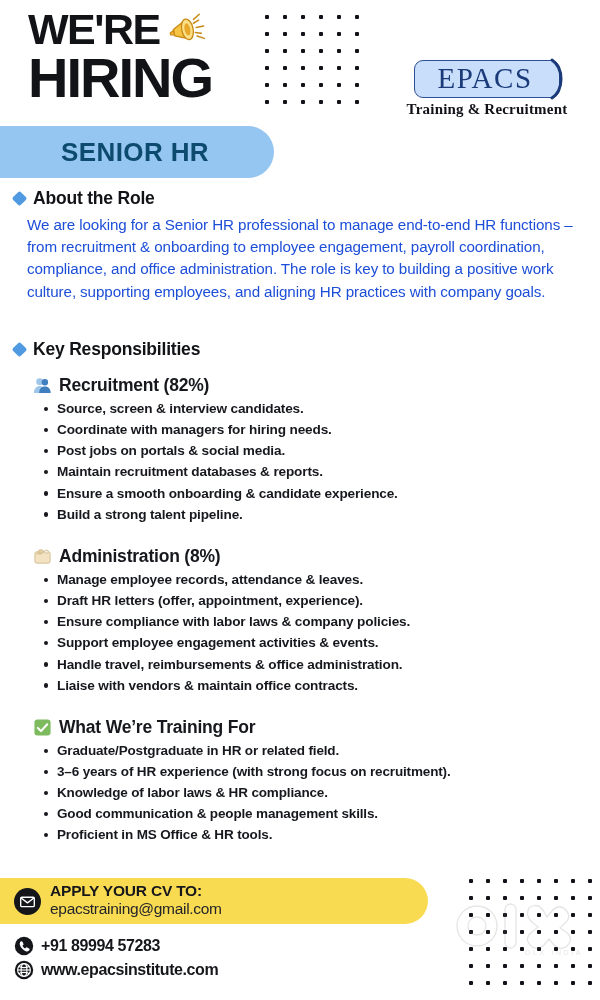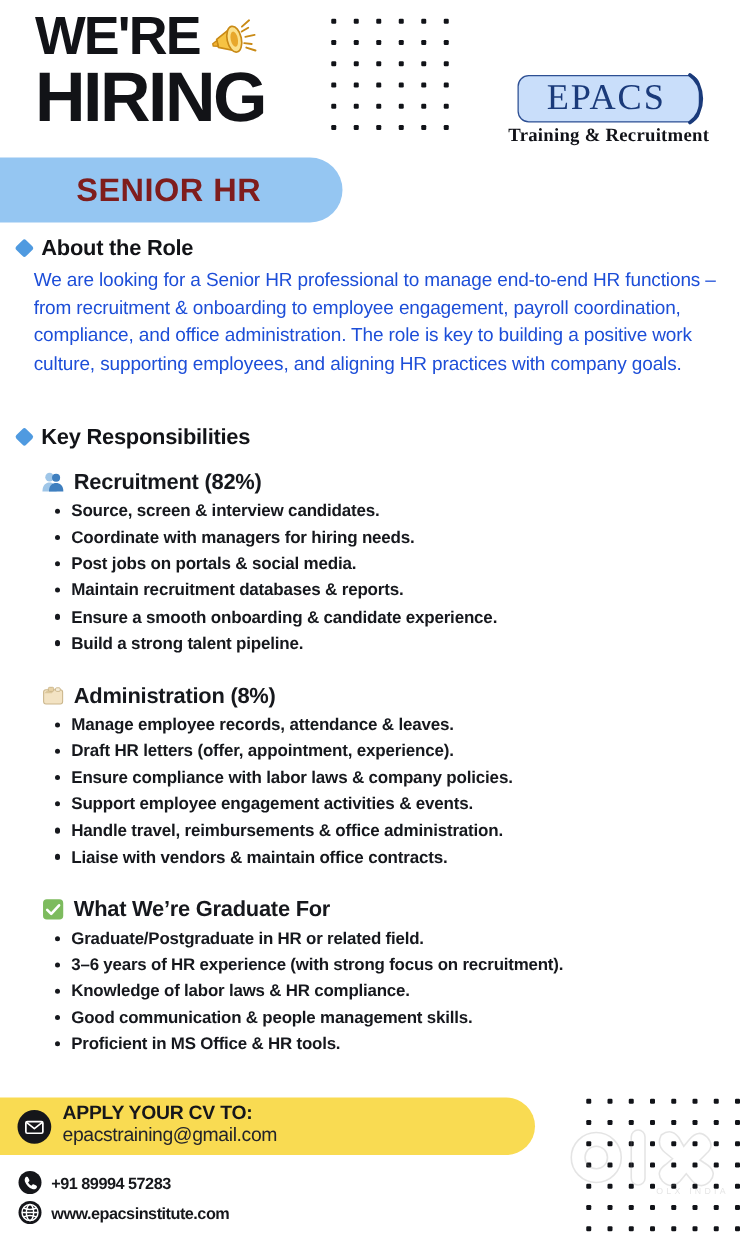--- a/index.html
+++ b/index.html
@@ -68,21 +68,21 @@
 
   
   .headline {
     position: absolute;
     left: 28px;
     top: 8px;
     width: 330px;
   }
   .headline .line1 {
     display: flex;
-    align-items: flex-end;
+    align-items: center;
     gap: 6px;
   }
   .we-are {
     font-size: 43px;
     font-weight: 900;
     letter-spacing: -1.5px;
     line-height: 1;
     color: #121317;
   }
   .megaphone { width: 46px; height: 38px; display: block; }
@@ -146,21 +146,21 @@
     border-radius: 26px;
     display: flex;
     align-items: center;
     justify-content: center;
     padding-left: 20px;
   }
   .role-badge span {
     font-size: 26px;
     font-weight: 800;
     letter-spacing: 0.4px;
-    color: #7f1d1d;
+    color: #0c4a6e;
   }
 
   
   .sec-head {
     position: absolute;
     display: flex;
     align-items: center;
     gap: 8px;
   }
   .diamond {
@@ -271,21 +271,21 @@
   .contact-row {
     position: absolute;
     left: 14px;
     display: flex;
     align-items: center;
     gap: 7px;
   }
   #contact-phone { top: 936px; }
   #contact-web { top: 960px; }
   .contact-row .c-text {
-    font-size: 13px;
+    font-size: 16px;
     font-weight: 800;
     color: #16171b;
     letter-spacing: -0.4px;
   }
   .c-icon { width: 20px; height: 20px; flex: 0 0 auto; display: block; }
 </style>
 </head>
 <body>
 
 <div class="poster">
@@ -415,21 +415,21 @@
       <li>Liaise with vendors &amp; maintain office contracts.</li>
     </ul>
   </div>
 
   <div class="group looking" style="top:717px;">
     <div class="group-head">
       <svg class="group-icon" viewBox="0 0 20 20">
         <rect x="1.5" y="1.5" width="17" height="17" rx="3.2" fill="#7dbb5e"></rect>
         <path d="M5 10.4 L8.4 13.8 L15 6.6" fill="none" stroke="#ffffff" stroke-width="2.2" stroke-linecap="round" stroke-linejoin="round"></path>
       </svg>
-      <div class="g-title">What We’re Graduate For</div>
+      <div class="g-title">What We’re Training For</div>
     </div>
     <ul>
       <li>Graduate/Postgraduate in HR or related field.</li>
       <li>3–6 years of HR experience (with strong focus on recruitment).</li>
       <li>Knowledge of labor laws &amp; HR compliance.</li>
       <li>Good communication &amp; people management skills.</li>
       <li>Proficient in MS Office &amp; HR tools.</li>
     </ul>
   </div>
 

